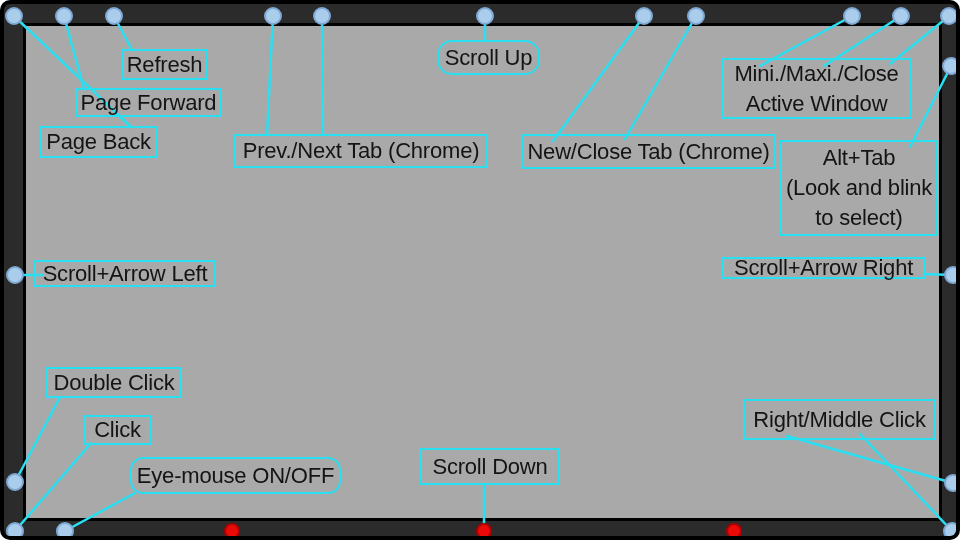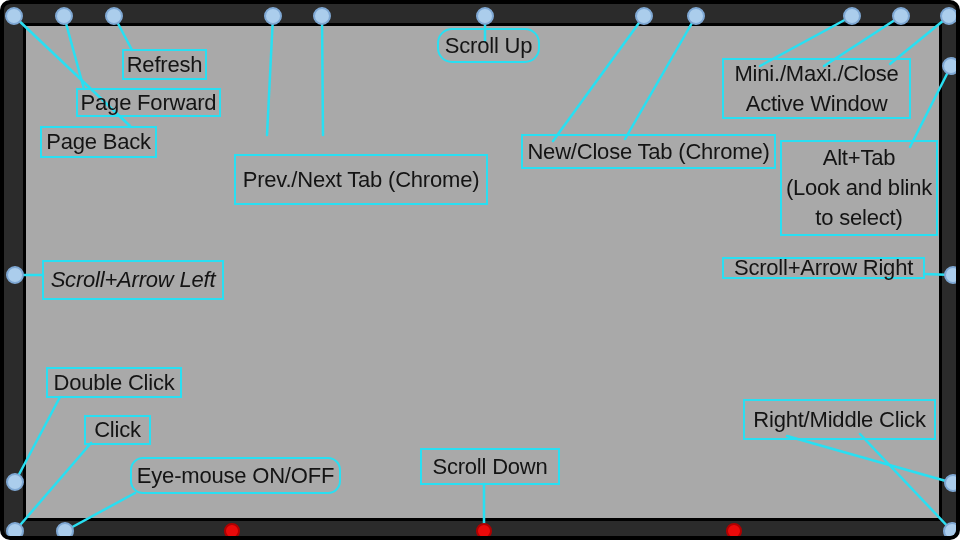--- a/index.html
+++ b/index.html
@@ -98,29 +98,29 @@
       <circle cx="11" cy="527" r="8" class="blue"></circle>
       <circle cx="61" cy="527" r="8" class="blue"></circle>
       <circle cx="228" cy="527" r="7" class="red"></circle>
       <circle cx="480" cy="527" r="7" class="red"></circle>
       <circle cx="730" cy="527" r="7" class="red"></circle>
     </svg>
   <div id="labels">
       <div class="label" style="left: 118px; top: 45px; width: 85px; height: 31px;">Refresh</div>
       <div class="label" style="left: 72px; top: 84px; width: 145px; height: 29px;">Page Forward</div>
       <div class="label" style="left: 36px; top: 122px; width: 117px; height: 32px;">Page Back</div>
-      <div class="label" style="left: 433px; top: 24px; width: 103px; height: 35px; border-radius: 15px;">Scroll Up</div>
-      <div class="label" style="left: 230px; top: 130px; width: 254px; height: 51px; margin-top: 20px;">Prev./Next Tab (Chrome)</div>
+      <div class="label" style="left: 433px; top: 36px; width: 103px; height: 35px; border-radius: 15px;">Scroll Up</div>
+      <div class="label" style="left: 230px; top: 130px; width: 254px; height: 34px;">Prev./Next Tab (Chrome)</div>
       <div class="label" style="left: 517px; top: 130px; width: 255px; height: 35px;">New/Close Tab (Chrome)</div>
       <div class="label" style="left: 718px; top: 54px; width: 189px; height: 61px;">Mini./Maxi./Close
 Active Window</div>
       <div class="label" style="left: 776px; top: 136px; width: 158px; height: 96px;">Alt+Tab
 (Look and blink
 to select)</div>
-      <div class="label" style="left: 38px; top: 256px; width: 182px; height: 40px; font-style: italic;">Scroll+Arrow Left</div>
+      <div class="label" style="left: 30px; top: 256px; width: 182px; height: 27px;">Scroll+Arrow Left</div>
       <div class="label" style="left: 718px; top: 253px; width: 203px; height: 22px;">Scroll+Arrow Right</div>
       <div class="label" style="left: 42px; top: 363px; width: 136px; height: 31px;">Double Click</div>
       <div class="label" style="left: 80px; top: 411px; width: 67px; height: 30px;">Click</div>
       <div class="label" style="left: 126px; top: 453px; width: 211px; height: 37px; border-radius: 13px;">Eye-mouse ON/OFF</div>
       <div class="label" style="left: 416px; top: 444px; width: 140px; height: 37px;">Scroll Down</div>
       <div class="label" style="left: 739px; top: 395px; width: 193px; height: 41px;">Right/Middle Click</div>
     </div>
 </div>
 
 </body></html>

